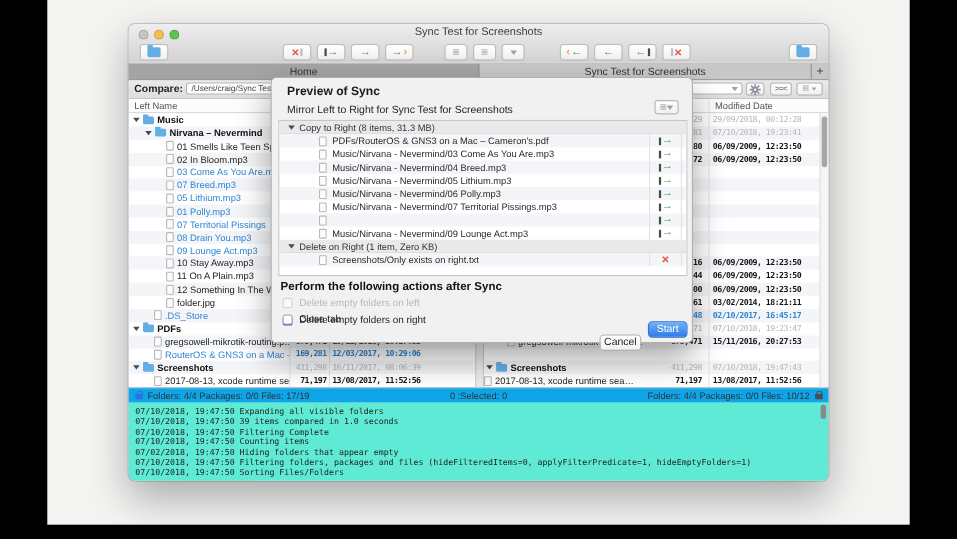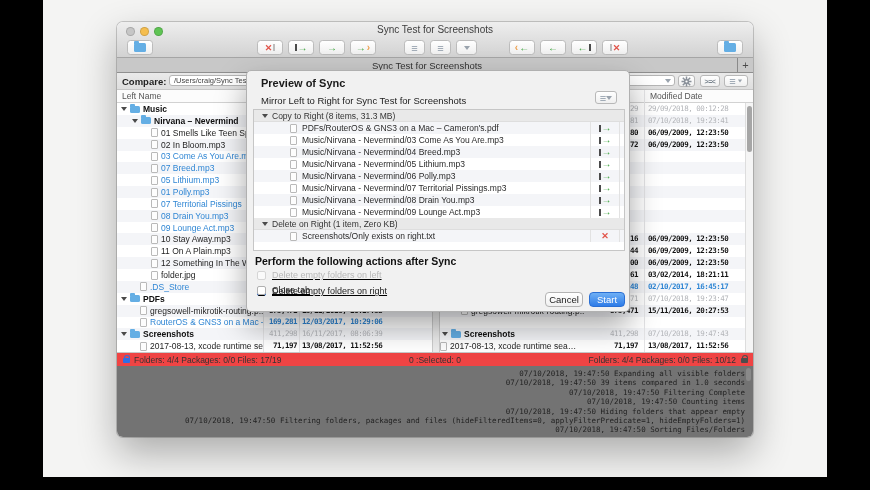--- a/index.html
+++ b/index.html
@@ -70,55 +70,55 @@
   .rsize{left:460px;width:61px;text-align:right;}
   .rdate{left:531px;width:102px;}
   .c-gray{color:#b4b6ba;font-weight:normal;}
   .c-blue{color:#2f86d4;}
   .vsep{position:absolute;top:68px;height:262px;width:1px;background:#e4e4e6;z-index:3;}
   .divider{position:absolute;top:68px;left:315px;width:8px;height:262px;background:#ececec;
     border-left:1px solid #cccccc;border-right:1px solid #cccccc;box-sizing:border-box;z-index:4;}
   .rsb{position:absolute;top:81px;left:628px;width:8px;height:249px;background:#f5f5f5;border-left:1px solid #ddd;box-sizing:border-box;z-index:4;}
   .thumb{position:absolute;border-radius:3px;background:#a6a6a6;}
   
-  .status{position:absolute;top:330px;left:0;right:0;height:13px;background:#ef4444;border-top:1px solid #c8c8c8;
+  .status{position:absolute;top:330px;left:0;right:0;height:13px;background:#0ea5e9;border-top:1px solid #c8c8c8;
     border-bottom:1px solid #c8c8c8;box-sizing:content-box;font-size:8.5px;color:#333;}
   .status .txt{position:absolute;top:2px;}
   .lock{width:7px;height:5px;border-radius:1px;position:absolute;top:5px;}
   .lock:before{content:'';position:absolute;top:-3.5px;left:1px;width:3.5px;height:3px;border:1.2px solid;border-bottom:none;border-radius:3px 3px 0 0;border-color:inherit;}
   .lock-blue{background:#2f6fe4;border-color:#2f6fe4;left:6px;}
   .lock-gray{background:#4d4d4d;border-color:#4d4d4d;right:5px;}
   
-  .log{position:absolute;top:344px;left:0;right:0;bottom:0;background:#737373;border-radius:0 0 6px 6px;overflow:hidden;padding:3px 8px 0 6px;box-sizing:border-box;text-align:right;}
+  .log{position:absolute;top:344px;left:0;right:0;bottom:0;background:#5eead4;border-radius:0 0 6px 6px;overflow:hidden;padding:3px 8px 0 6px;box-sizing:border-box;}
   .logline{font-family:"DejaVu Sans Mono",monospace;font-size:7.5px;line-height:9.4px;color:#222;white-space:nowrap;}
   .logsb{position:absolute;right:2px;top:346px;width:5px;height:13px;background:#8a8a8a;border-radius:2.5px;z-index:3;}
   
   .dialog{position:absolute;left:129px;top:48px;width:384px;height:242px;background:#f1f1f1;border:1px solid #b0b0b0;
     border-radius:5px;box-shadow:0 14px 30px rgba(0,0,0,.35);z-index:50;box-sizing:border-box;}
   .dtitle{position:absolute;left:14px;top:6px;font-size:11px;font-weight:bold;color:#1a1a1a;}
   .dsub{position:absolute;left:14px;top:24px;font-size:9.5px;color:#222;}
   .dmenu{position:absolute;right:12px;top:20px;width:22px;height:13px;}
   .dlist{position:absolute;left:6px;top:38px;width:370px;height:140px;background:#fff;border:1px solid #c6c6c6;overflow:hidden;}
   .dsec{height:12px;background:#e9e9e9;border-bottom:1px solid #dedede;display:flex;align-items:center;gap:4px;
     padding-left:8px;font-size:8.5px;color:#333;box-sizing:border-box;}
   .drow{height:12px;position:relative;display:flex;align-items:center;gap:5px;padding-left:36px;box-sizing:border-box;}
   .drow.stripe{background:#f4f5f8;}
   .drow .dtxt{font-size:8.5px;color:#2b2b2b;white-space:nowrap;}
   .dact{position:absolute;right:4px;top:0;width:28px;height:12px;display:flex;align-items:center;justify-content:center;
     border-left:1px solid #e2e2e2;border-right:1px solid #e2e2e2;}
   .dperform{position:absolute;left:8px;top:184px;font-size:10.5px;font-weight:bold;color:#111;}
-  .chkrow{position:absolute;left:10px;height:12px;display:flex;align-items:center;gap:6px;text-decoration:underline;}
+  .chkrow{position:absolute;left:10px;height:12px;display:flex;align-items:center;gap:6px;}
   .chk{width:9px;height:9px;border-radius:2px;box-sizing:border-box;display:flex;align-items:center;justify-content:center;}
   .chk-un{background:#fff;border:1px solid #b0b0b0;}
   .chk-dis{background:#fafafa;border:1px solid #d5d5d5;}
   .chk-on{background:#3677d9;border:1px solid #2d68c4;color:#fff;font-size:7.5px;font-weight:bold;}
   .chklbl{font-size:9px;color:#222;}
   .lbl-dis{color:#b8b8b8;}
   .btn{position:absolute;top:221px;height:15px;border-radius:4px;font-size:9.5px;display:flex;align-items:center;justify-content:center;box-sizing:border-box;}
-  .btn-cancel{left:298px;width:38px;background:linear-gradient(#ffffff,#f0f0f0);border:1px solid #b3b3b3;color:#222;}
+  .btn-cancel{left:298px;width:38px;background:linear-gradient(#ffffff,#f0f0f0);border:1px solid #b3b3b3;color:#222;margin-top:12px;}
   .btn-start{left:342px;width:36px;background:linear-gradient(#6fb0f5,#2e7ce8);border:1px solid #2a6fd4;color:#fff;}
 </style>
 </head>
 <body>
 
 <div class="stage"></div>
 
 <div class="window">
   <div class="chrome">
     <div class="lights">
@@ -190,20 +190,21 @@
           <div class="tbtn">
             <span class="ic">
               <span class="fold"></span>
             </span>
           </div>
         </div>
     </div>
   </div>
 
   <div class="tabbar">
+    <div class="tab tab-home">Home</div>
     <div class="tab tab-active">Sync Test for Screenshots</div>
     <div class="tab tab-plus">+</div>
   </div>
 
   <div class="compare">
     <span class="clabel">Compare:</span>
     <div class="cfield">
       <span>/Users/craig/Sync Tests/Test A</span>
       <span class="tri"></span>
     </div>
@@ -472,21 +473,21 @@
     <span class="txt" style="left:0;right:0;text-align:center">0 :Selected: 0</span>
     <span class="txt" style="right:17px">Folders: 4/4   Packages: 0/0   Files: 10/12</span>
     <span class="lock lock-gray"></span>
   </div>
 
   <div class="log" id="log">
       <div class="logline">07/10/2018, 19:47:50  Expanding all visible folders</div>
       <div class="logline">07/10/2018, 19:47:50  39 items compared in 1.0 seconds</div>
       <div class="logline">07/10/2018, 19:47:50  Filtering Complete</div>
       <div class="logline">07/10/2018, 19:47:50  Counting items</div>
-      <div class="logline">07/10/2018, 19:47:50  Hiding folders that appear empty</div>
+      <div class="logline">07/02/2018, 19:47:50  Hiding folders that appear empty</div>
       <div class="logline">07/10/2018, 19:47:50  Filtering folders, packages and files (hideFilteredItems=0, applyFilterPredicate=1, hideEmptyFolders=1)</div>
       <div class="logline">07/10/2018, 19:47:50  Sorting Files/Folders</div>
     </div>
   <div class="logsb"></div>
 
   <div class="dialog">
     <div class="dtitle">Preview of Sync</div>
     <div class="dsub">Mirror Left to Right for Sync Test for Screenshots</div>
     <div class="cbtn dmenu">
         <span class="ic-list">≡</span>
@@ -534,21 +535,20 @@
         </div>
         <div class="drow">
           <span class="doc"></span>
           <span class="dtxt">Music/Nirvana - Nevermind/07 Territorial Pissings.mp3</span>
           <span class="dact">
             <span class="ic"><i class="b"></i>→</span>
           </span>
         </div>
         <div class="drow stripe">
           <span class="doc"></span>
-          <span class="dtxt">Music/Nirvana - Nevermind/08 Drain You.mp3</span>
           <span class="dact">
             <span class="ic"><i class="b"></i>→</span>
           </span>
         </div>
         <div class="drow">
           <span class="doc"></span>
           <span class="dtxt">Music/Nirvana - Nevermind/09 Lounge Act.mp3</span>
           <span class="dact">
             <span class="ic"><i class="b"></i>→</span>
           </span>

